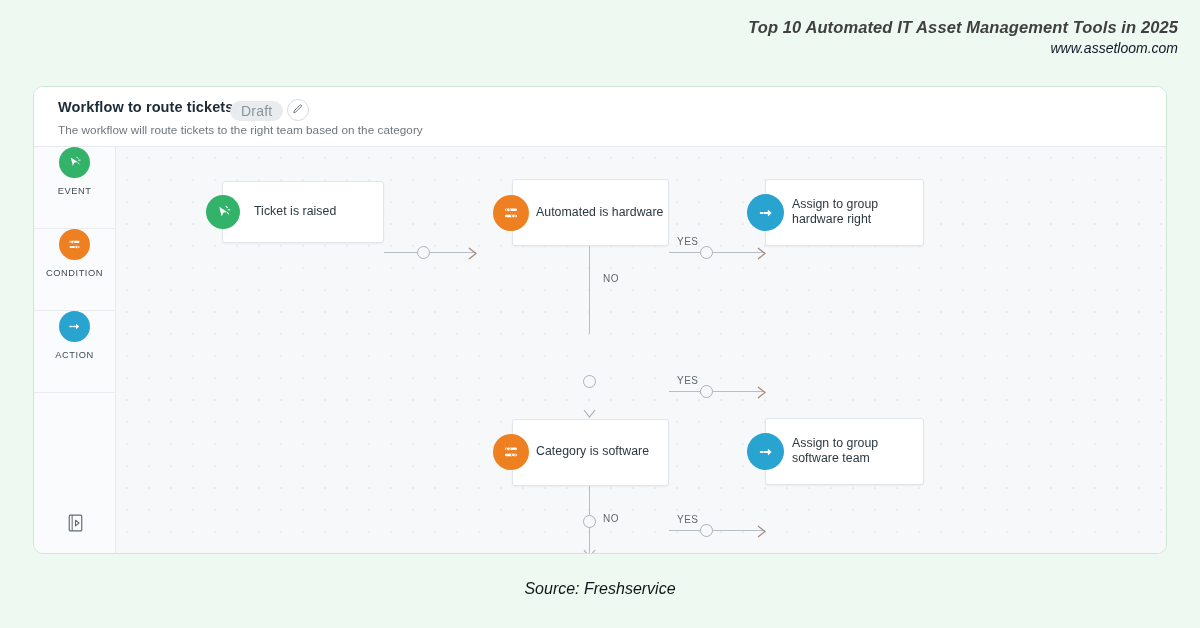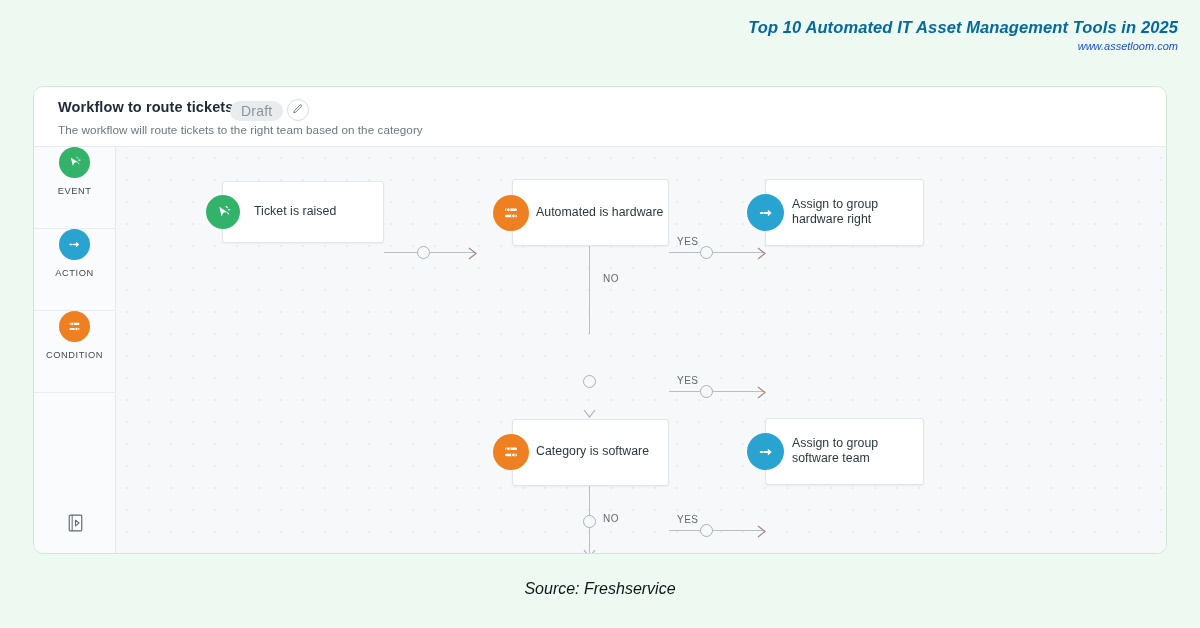--- a/index.html
+++ b/index.html
@@ -11,25 +11,25 @@
     position:relative;
   }
   
   .banner{
     position:absolute;top:0;left:0;width:1200px;height:70px;
     text-align:right;
   }
   .banner-title{
     position:absolute;right:22px;top:18px;
     font-size:16.5px;font-weight:bold;font-style:italic;
-    color:#0369a1;letter-spacing:.1px;white-space:nowrap;
+    color:#404040;letter-spacing:.1px;white-space:nowrap;
   }
   .banner-url{
     position:absolute;right:22px;top:40px;
-    font-size:11px;font-style:italic;color:#1d4ed8;white-space:nowrap;
+    font-size:14px;font-style:italic;color:#0f172a;white-space:nowrap;
   }
   
   .app-card{
     position:absolute;left:33px;top:86px;width:1134px;height:468px;
     background:#ffffff;border:1px solid #cfe6d6;border-radius:10px;
     box-sizing:border-box;overflow:hidden;
   }
   .card-header{
     position:absolute;left:0;top:0;width:100%;height:60px;
     background:#ffffff;border-bottom:1px solid #e6eaee;box-sizing:border-box;
@@ -139,40 +139,40 @@
       <div class="pal-icon" style="background:#33b26a">
         <svg width="15" height="15" viewBox="0 0 24 24">
           <path d="M6 4 L17 11.2 L11.6 12.4 L9.4 17.6 Z" fill="#ffffff"></path>
           <path d="M15.6 3.4 L17.4 5.2 M18.6 8.2 L21 8.2 M17.4 12.2 L19.3 14" stroke="#ffffff" stroke-width="1.5" stroke-linecap="round"></path>
         </svg>
       </div>
       <div class="pal-label">EVENT</div>
     </div>
 
     <div class="pal-item">
-      <div class="pal-icon" style="background:#29a3d0">
-        <svg width="15" height="15" viewBox="0 0 24 24">
-          <path d="M5 12 h2.5" stroke="#ffffff" stroke-width="2.6" stroke-linecap="round"></path>
-          <path d="M10 12 h6" stroke="#ffffff" stroke-width="2.6" stroke-linecap="round"></path>
-          <path d="M14.5 7.5 L19.5 12 L14.5 16.5 Z" fill="#ffffff"></path>
-        </svg>
-      </div>
-      <div class="pal-label">ACTION</div>
-    </div>
-
-    <div class="pal-item">
       <div class="pal-icon" style="background:#ef8022">
         <svg width="15" height="15" viewBox="0 0 24 24">
           <rect x="4" y="6" width="16" height="3.4" rx="1.7" fill="#ffffff"></rect>
           <circle cx="8.4" cy="7.7" r="2.5" fill="#ffffff" stroke="#ef8022" stroke-width="1.3"></circle>
           <rect x="4" y="14.2" width="16" height="3.4" rx="1.7" fill="#ffffff"></rect>
           <circle cx="15.2" cy="15.9" r="2.5" fill="#ffffff" stroke="#ef8022" stroke-width="1.3"></circle>
         </svg>
       </div>
       <div class="pal-label">CONDITION</div>
+    </div>
+
+    <div class="pal-item">
+      <div class="pal-icon" style="background:#29a3d0">
+        <svg width="15" height="15" viewBox="0 0 24 24">
+          <path d="M5 12 h2.5" stroke="#ffffff" stroke-width="2.6" stroke-linecap="round"></path>
+          <path d="M10 12 h6" stroke="#ffffff" stroke-width="2.6" stroke-linecap="round"></path>
+          <path d="M14.5 7.5 L19.5 12 L14.5 16.5 Z" fill="#ffffff"></path>
+        </svg>
+      </div>
+      <div class="pal-label">ACTION</div>
     </div>
 
     <div class="pal-bottom">
       <span>
         <svg width="19" height="20" viewBox="0 0 22 24">
           <rect x="3.5" y="2.5" width="15" height="19" rx="1.5" fill="none" stroke="#5f6a72" stroke-width="1.4"></rect>
           <line x1="7" y1="2.5" x2="7" y2="21.5" stroke="#5f6a72" stroke-width="1.2"></line>
           <path d="M11 8.6 L15.2 12 L11 15.4 Z" fill="none" stroke="#5f6a72" stroke-width="1.3" stroke-linejoin="round"></path>
         </svg>
       </span>

